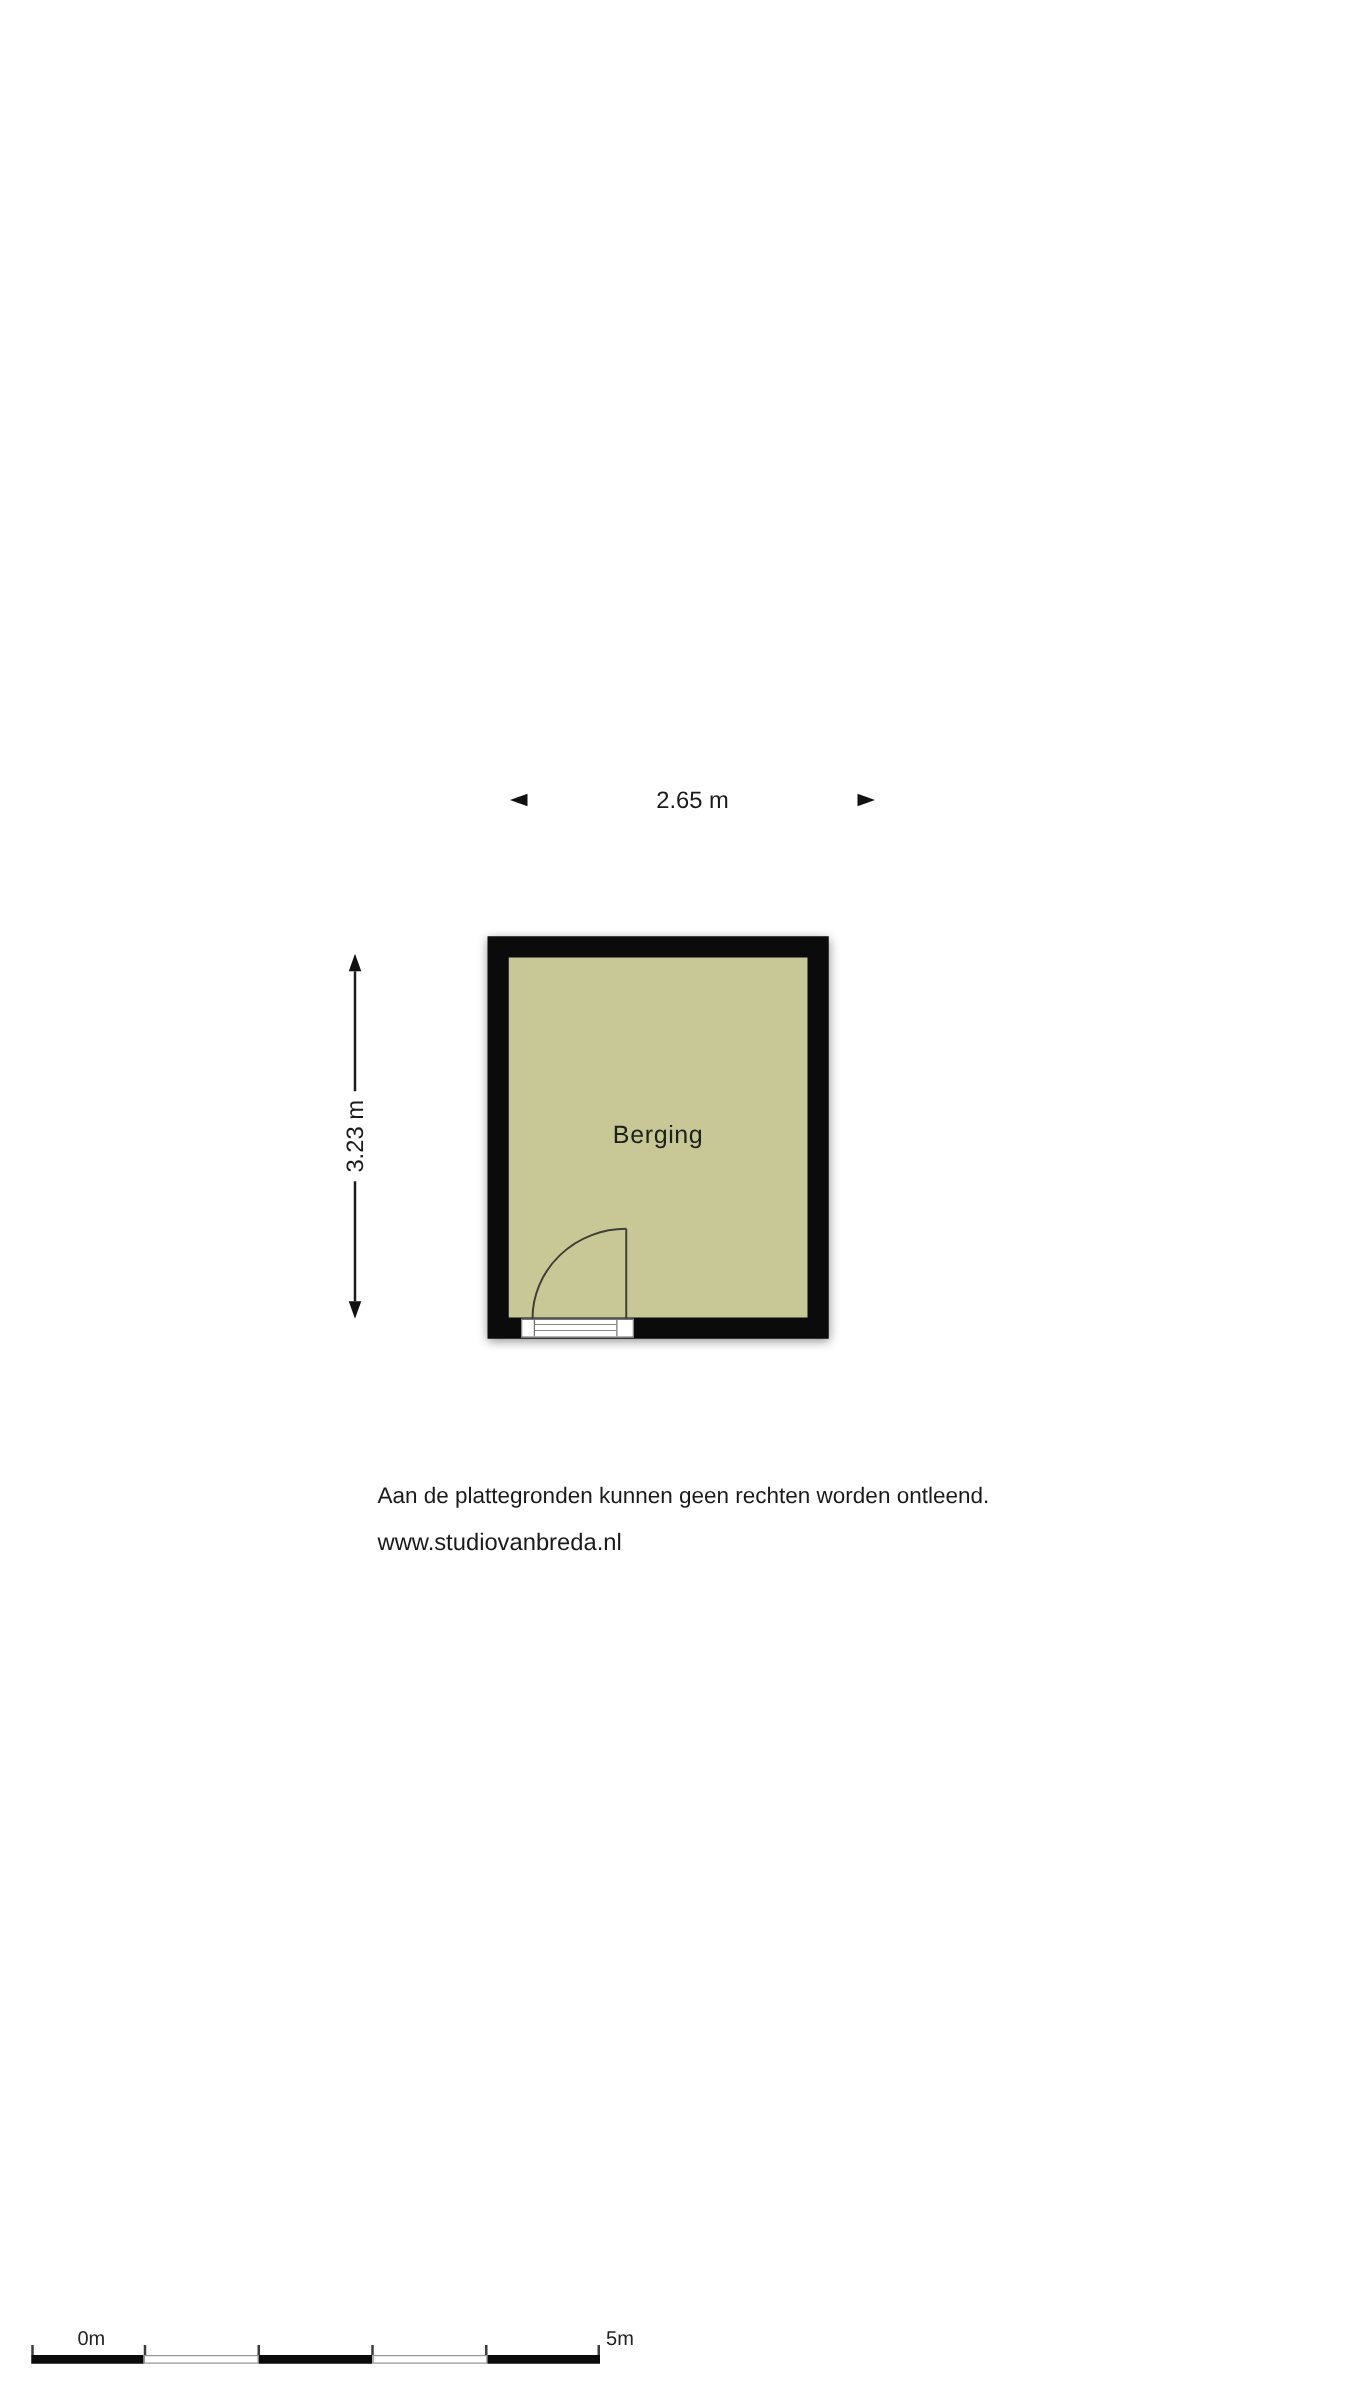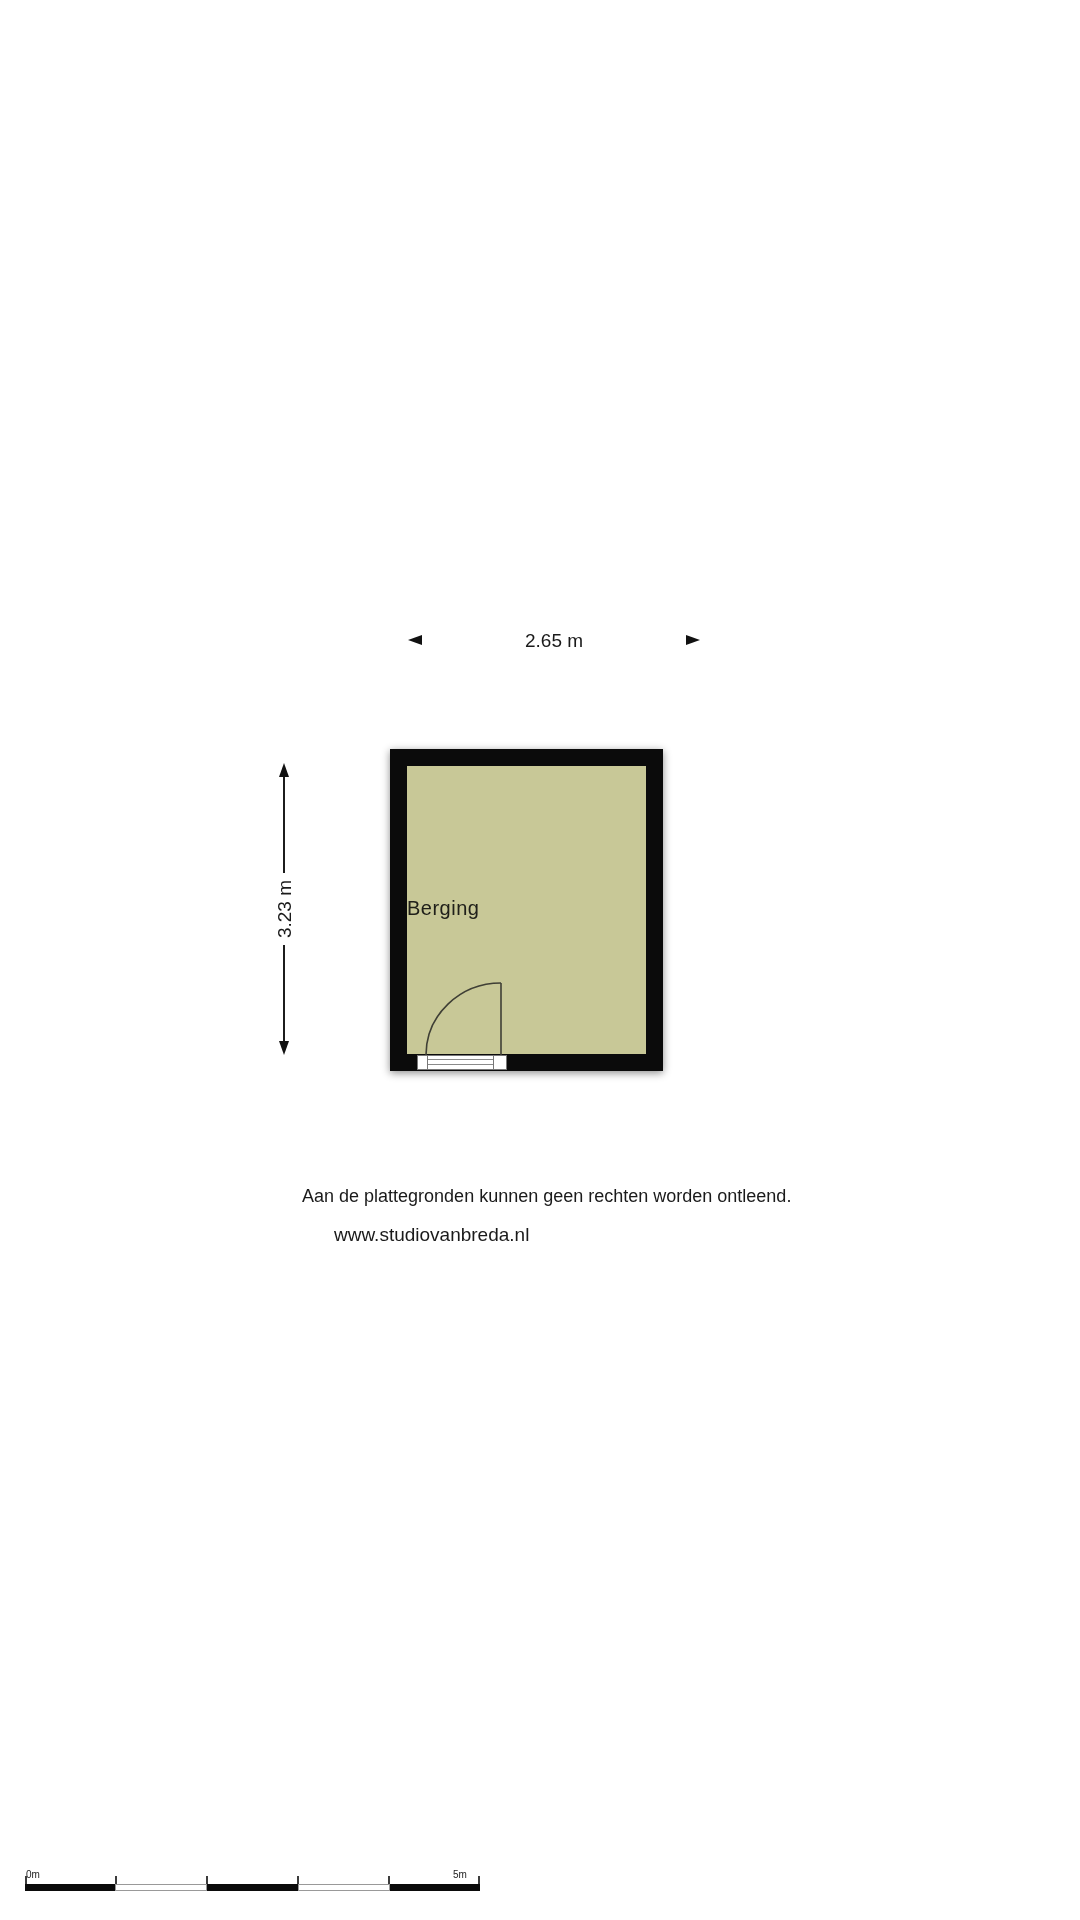--- a/index.html
+++ b/index.html
@@ -39,21 +39,21 @@
 
   
   .room-walls {
     left: 390px; top: 749px; width: 273px; height: 322px;
     background: #0b0b0b;
     box-shadow: 0 2px 8px rgba(0,0,0,0.45);
   }
   .room-floor {
     position: absolute; left: 17px; top: 17px; right: 17px; bottom: 17px;
     background: #c8c897;
-    display: flex; align-items: center; 
+    display: flex; align-items: center; justify-content: center;
   }
   .room-label {
     font-size: 20px; color: #20201a; letter-spacing: 0.5px;
     transform: translateY(-2px);
   }
 
   
   .door-threshold {
     left: 417px; top: 1055px; width: 90px; height: 15px;
     background: #ffffff;
@@ -70,36 +70,36 @@
       #ffffff 0px, #ffffff 3px,
       #8a8a8a 3px, #8a8a8a 4px,
       #ffffff 4px, #ffffff 8px,
       #8a8a8a 8px, #8a8a8a 9px,
       #ffffff 9px, #ffffff 100%);
   }
   .door-svg { left: 415px; top: 970px; width: 100px; height: 90px; }
 
   
   .disclaimer { left: 302px; top: 1186px; font-size: 18px; }
-  .website    { left: 302px; top: 1224px; font-size: 19px; margin-left: 32px; }
+  .website    { left: 302px; top: 1224px; font-size: 19px; }
 
   
   .scale-bar { left: 25px; top: 1866px; width: 455px; height: 25px; }
   .scale-track {
     position: absolute; left: 0; bottom: 0; width: 455px; height: 7px;
     display: flex;
   }
   .scale-seg { flex: 1; box-sizing: border-box; }
   .seg-dark  { background: #0b0b0b; }
   .seg-light { background: #ffffff; border: 1px solid #999; }
   .scale-tick {
     position: absolute; width: 2px; height: 8px; bottom: 7px;
     background: #3c3c3c;
   }
-  .scale-label { position: absolute; font-size: 10px; color: #222; bottom: 11px; line-height: 1; }
+  .scale-label { position: absolute; font-size: 16px; color: #222; bottom: 11px; line-height: 1; margin-left: 36px; }
   .scale-label.start { left: 1px; }
   .scale-label.end { left: 415px; width: 40px; text-align: center; }
 </style>
 </head>
 <body>
 
 <div class="abs dim-h">
   <span class="arr arr-left"></span>
   <span class="dline-h"></span>
   <span class="dim-label">2.65 m</span>

